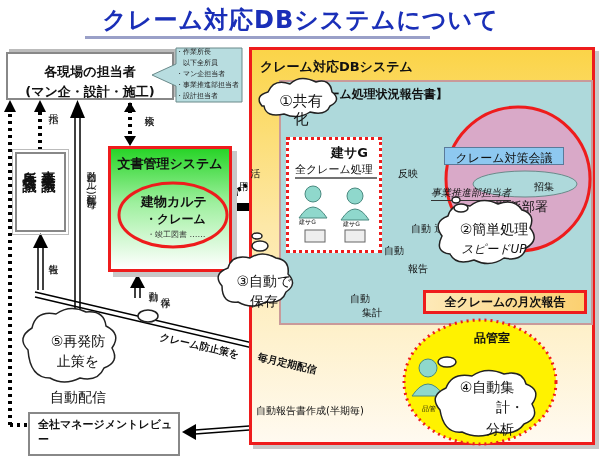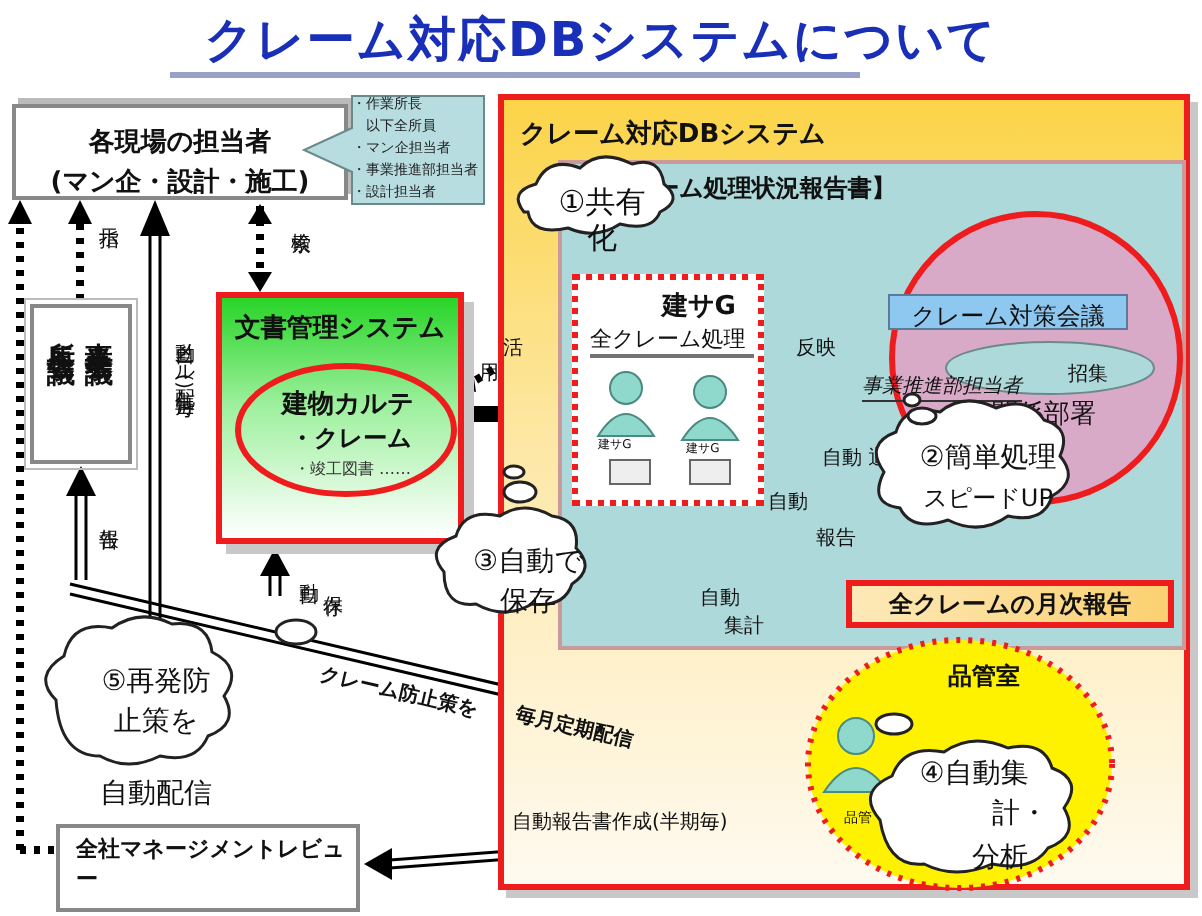--- a/index.html
+++ b/index.html
@@ -195,21 +195,21 @@
 
     <path d="M440,410 q-12,-14 6,-22 q6,-16 26,-12 q14,-10 32,-2 q18,-4 22,10 q16,6 6,20 q8,14 -8,20 q-8,12 -28,8 q-18,8 -34,0 q-18,2 -22,-22 z"></path>
     <ellipse cx="447" cy="362" rx="9" ry="5"></ellipse>
 
     <path d="M28,350 q-12,-12 4,-22 q4,-18 24,-14 q14,-10 30,-2 q18,-2 20,14 q16,8 6,22 q8,14 -8,20 q-6,14 -24,10 q-16,8 -30,0 q-20,0 -22,-28 z"></path>
     <ellipse cx="148" cy="316" rx="10" ry="6"></ellipse>
   </g>
 </svg>
 <div class="cloud-text" style="left:276px;top:92px;width:50px;font-size:15px;">①共有化</div>
 <div class="cloud-text" style="left:454px;top:220px;width:80px;">②簡単処理</div>
-<div class="cloud-text" style="left:454px;top:240px;width:80px;font-size:12px;">スピードUP</div>
+<div class="cloud-text" style="left:454px;top:240px;width:80px;font-size:12px;font-style:italic;">スピードUP</div>
 <div class="cloud-text" style="left:232px;top:272px;width:64px;">③自動で</div>
 <div class="cloud-text" style="left:232px;top:292px;width:64px;">保存</div>
 <div class="cloud-text" style="left:452px;top:378px;width:70px;">④自動集</div>
 <div class="cloud-text" style="left:490px;top:398px;width:40px;">計・</div>
 <div class="cloud-text" style="left:480px;top:420px;width:40px;">分析</div>
 <div class="cloud-text" style="left:40px;top:332px;width:76px;">⑤再発防</div>
 <div class="cloud-text" style="left:40px;top:352px;width:76px;">止策を</div>
 <div class="cloud-text" style="left:40px;top:388px;width:76px;">自動配信</div>
 
 <div class="vlbl" style="left:248px;top:160px;">活</div>

